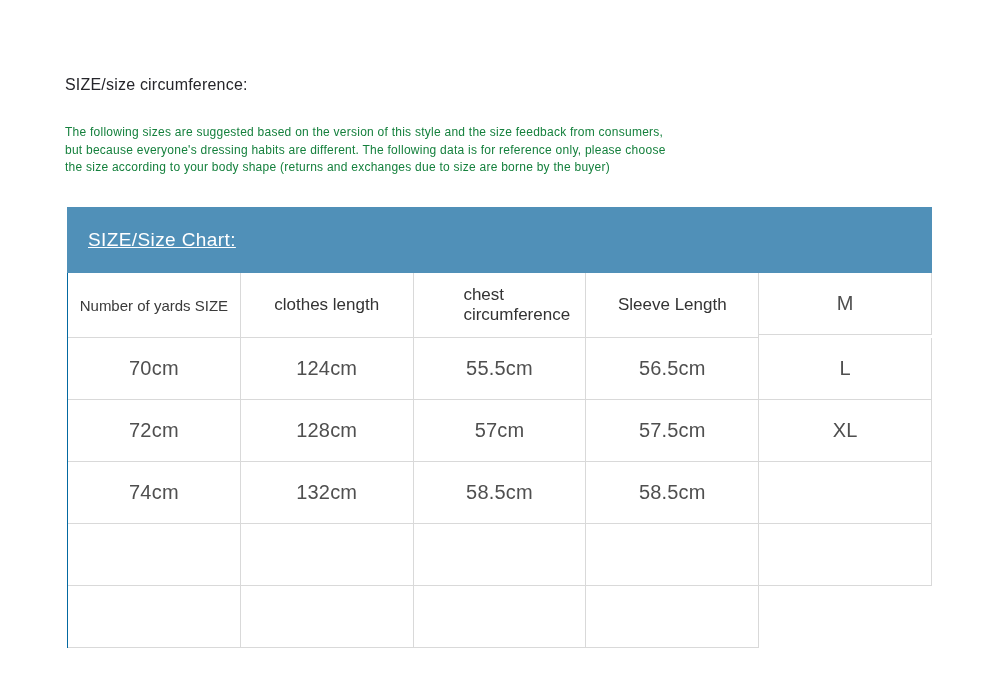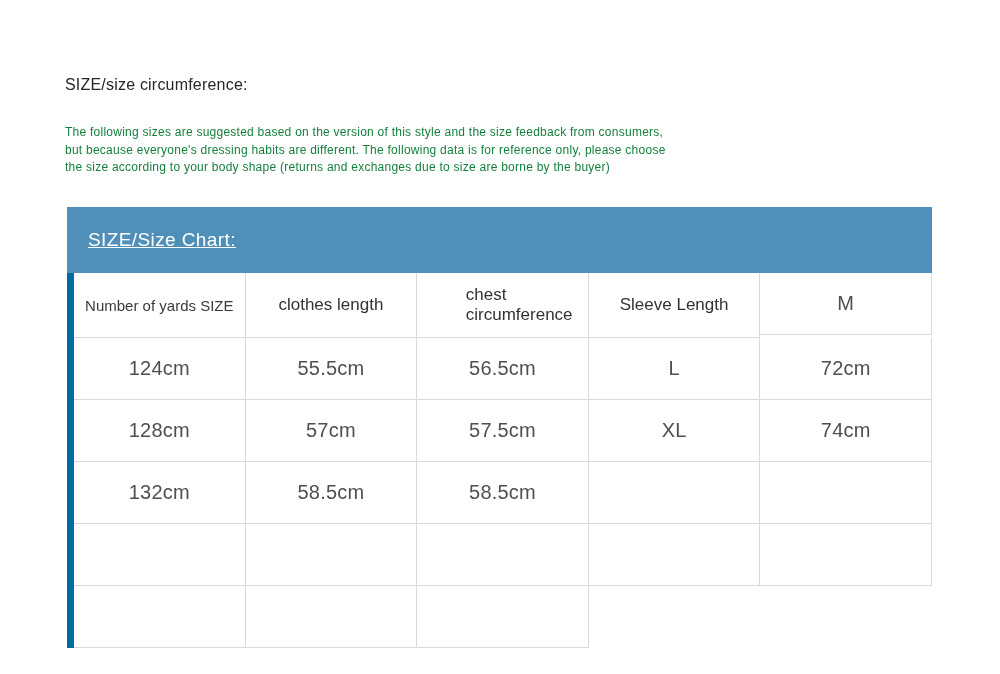--- a/index.html
+++ b/index.html
@@ -52,21 +52,21 @@
     text-decoration: underline;
   }
   .size-table {
     position: absolute;
     left: 67px;
     top: 273px;
     width: 865px;
     box-sizing: border-box;
     display: grid;
     grid-template-columns: repeat(5, 1fr);
-    border-left: 7px solid #0369a1;
+    border-left: 1px solid #0369a1;
     background: #ffffff;
   }
   .cell {
     box-sizing: border-box;
     border-right: 1px solid #d9d9d9;
     border-bottom: 1px solid #d9d9d9;
     display: flex;
     align-items: center;
     justify-content: center;
     text-align: center;
@@ -122,20 +122,21 @@
     <span>clothes length</span>
   </div>
   <div class="cell th th-chest">
     <span>chest circumference</span>
   </div>
   <div class="cell th">
     <span>Sleeve Length</span>
   </div>
 
   <div class="cell td">M</div>
+  <div class="cell td">70cm</div>
   <div class="cell td">124cm</div>
   <div class="cell td">55.5cm</div>
   <div class="cell td">56.5cm</div>
 
   <div class="cell td">L</div>
   <div class="cell td">72cm</div>
   <div class="cell td">128cm</div>
   <div class="cell td">57cm</div>
   <div class="cell td">57.5cm</div>
 

